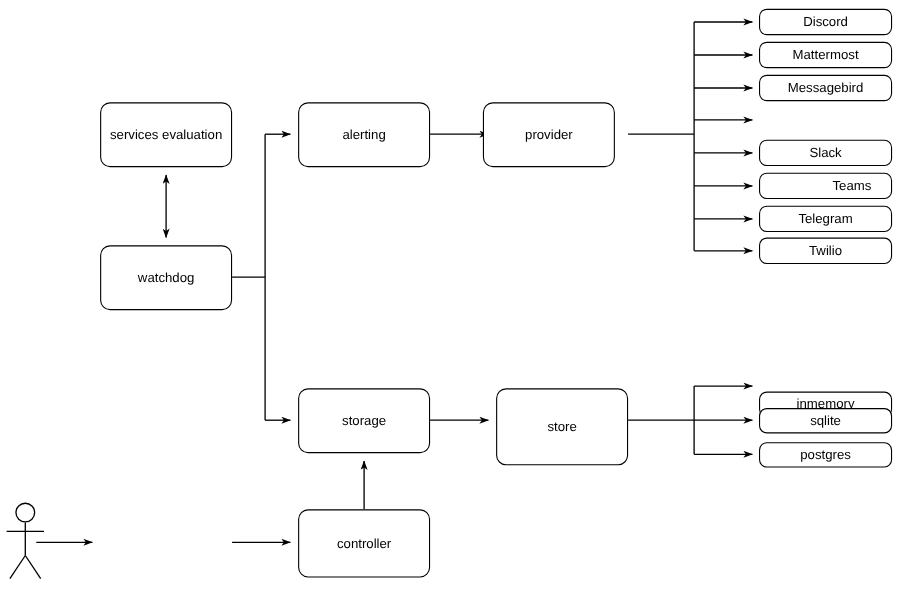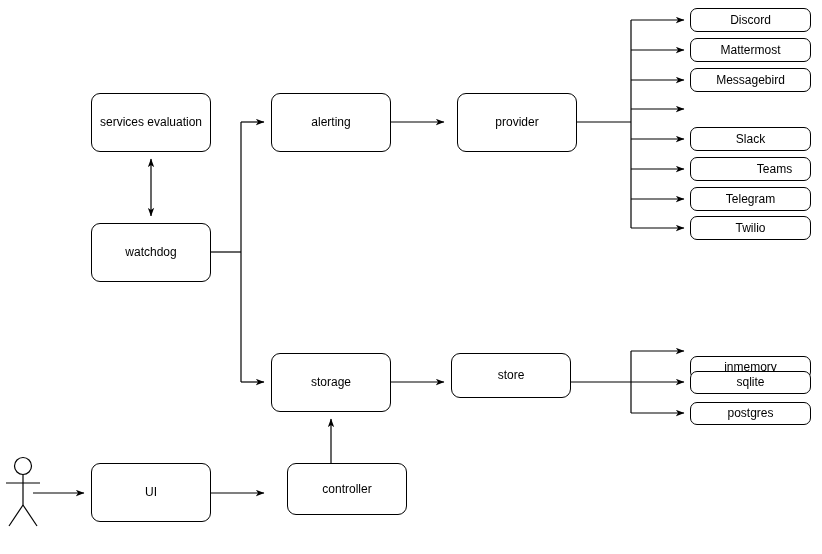--- a/index.html
+++ b/index.html
@@ -120,37 +120,34 @@
   </div>
 
   <div class="node" style="left:91px;  top:223px; width:120px; height:59px;">
     <span>watchdog</span>
   </div>
 
   <div class="node" style="left:271px; top:93px;  width:120px; height:59px;">
     <span>alerting</span>
   </div>
 
-  <div class="node" style="left:457px; top:93px;  width:120px; height:59px;">
+  <div class="node" style="left:439px; top:93px;  width:120px; height:59px;">
     <span>provider</span>
   </div>
 
   <div class="node" style="left:271px; top:353px; width:120px; height:59px;">
     <span>storage</span>
   </div>
 
-  <div class="node" style="left:451px; top:353px; width:120px; height:45px;">
+  <div class="node" style="left:451px; top:353px; width:120px; height:70px;">
     <span>store</span>
   </div>
 
-  <div class="node" style="left:91px;  top:463px; width:120px; height:59px;">
-    <span>UI</span>
-  </div>
 
-  <div class="node" style="left:287px; top:463px; width:120px; height:52px;">
+  <div class="node" style="left:271px; top:463px; width:120px; height:62px;">
     <span>controller</span>
   </div>
 
   <div class="node leaf" style="left:690px; top:8px;   width:121px; height:24px;">
     <span>Discord</span>
   </div>
   <div class="node leaf" style="left:690px; top:38px;  width:121px; height:24px;">
     <span>Mattermost</span>
   </div>
   <div class="node leaf" style="left:690px; top:68px;  width:121px; height:24px;">

